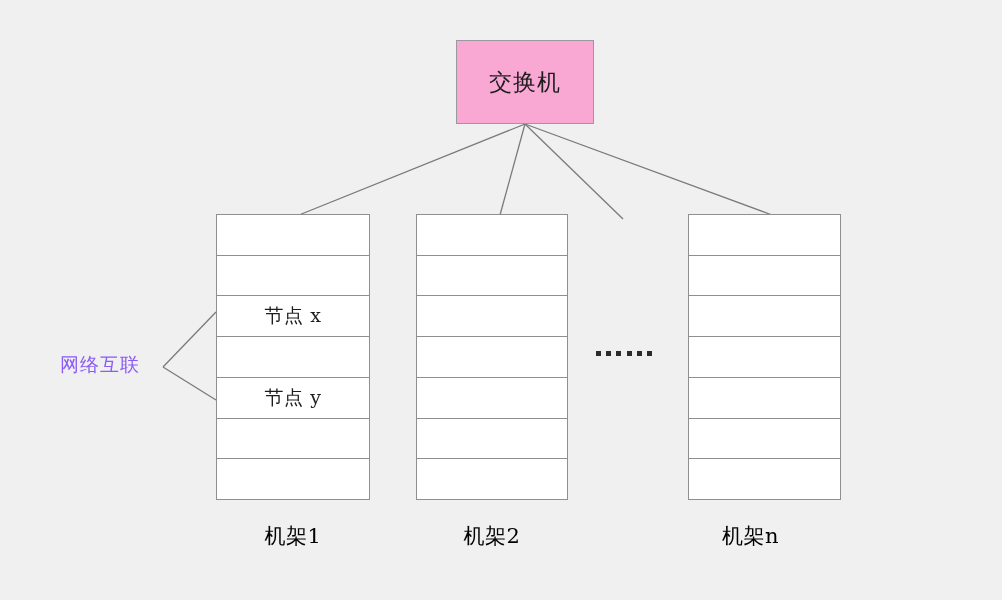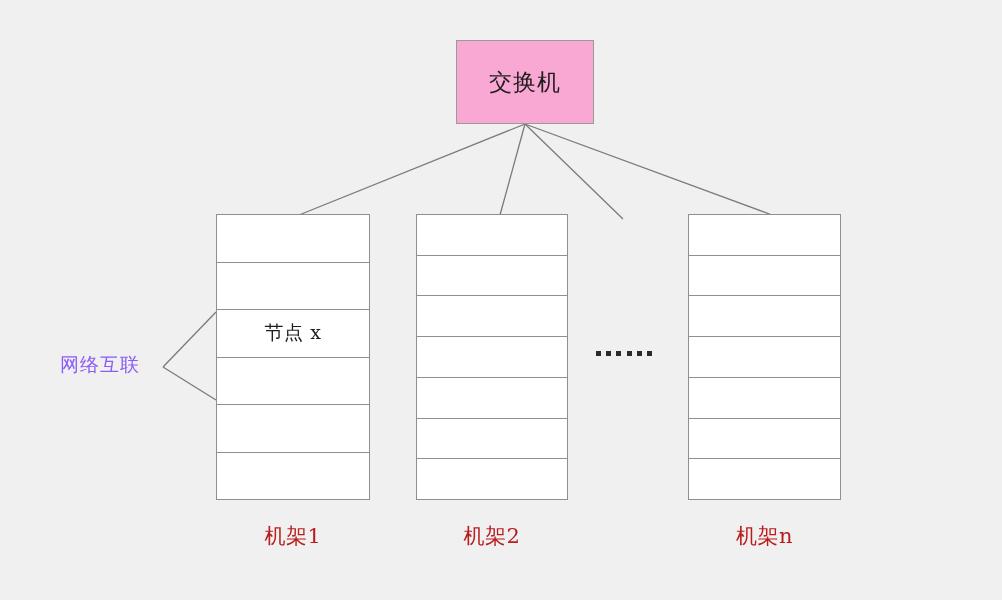--- a/index.html
+++ b/index.html
@@ -81,27 +81,27 @@
   #rack-1 { left: 216px; width: 154px; }
   #rack-2 { left: 416px; width: 152px; }
   #rack-n { left: 688px; width: 153px; }
 
   
   .rack-caption {
     position: absolute;
     top: 522px;
     text-align: center;
     font-size: 21px;
-    color: #b91c1c;
+    color: #000000;
     font-family: "DejaVu Serif", "Liberation Serif", serif;
     letter-spacing: 0.5px;
   }
   #caption-1 { left: 216px; width: 154px; }
   #caption-2 { left: 416px; width: 152px; }
-  #caption-n { left: 688px; width: 153px; }
+  #caption-n { left: 674px; width: 153px; }
 
   
   .rack-ellipsis {
     position: absolute;
     left: 596px;
     top: 340px;
     width: 56px;
     height: 26px;
     display: flex;
     align-items: center;
@@ -152,20 +152,23 @@
     <div class="rack-slot">
       <span class="slot-label"></span>
     </div>
     <div class="rack-slot">
       <span class="slot-label">节点 x</span>
     </div>
     <div class="rack-slot">
       <span class="slot-label"></span>
     </div>
     <div class="rack-slot">
+      <span class="slot-label">节点 y</span>
+    </div>
+    <div class="rack-slot">
       <span class="slot-label"></span>
     </div>
     <div class="rack-slot">
       <span class="slot-label"></span>
     </div>
   </div>
 
   <div class="rack" id="rack-2">
     <div class="rack-slot">
       <span class="slot-label"></span>

